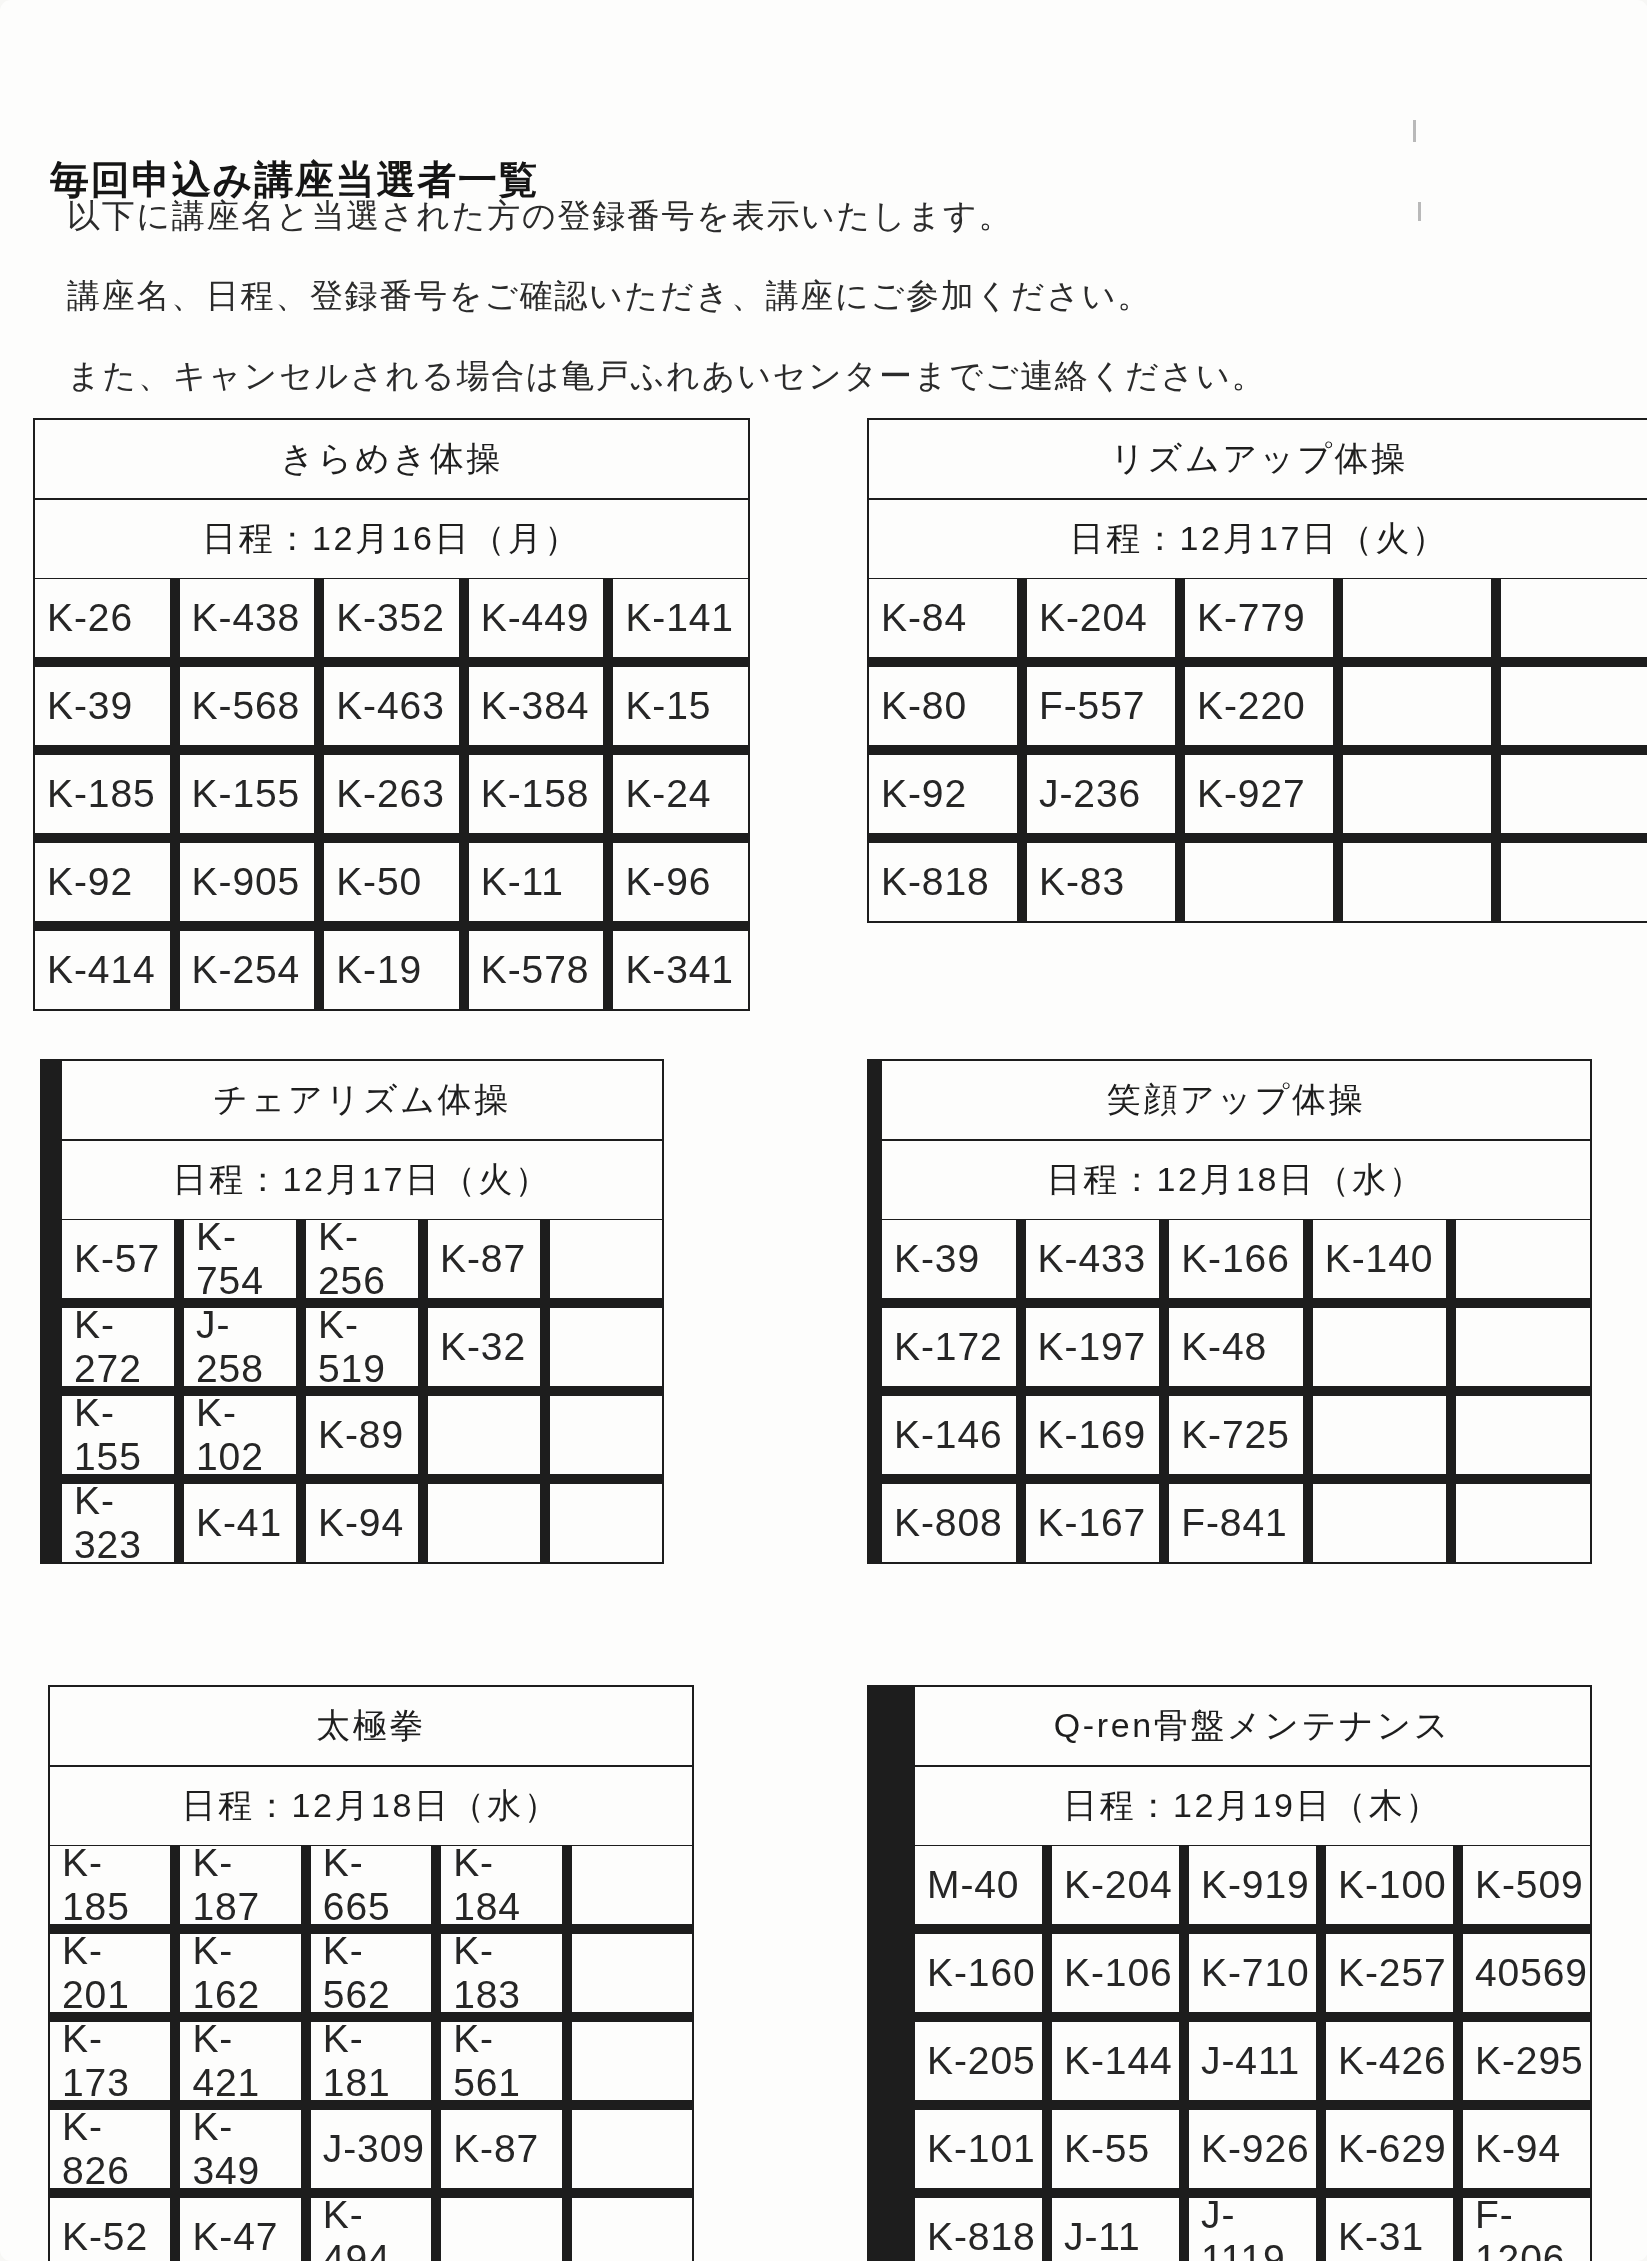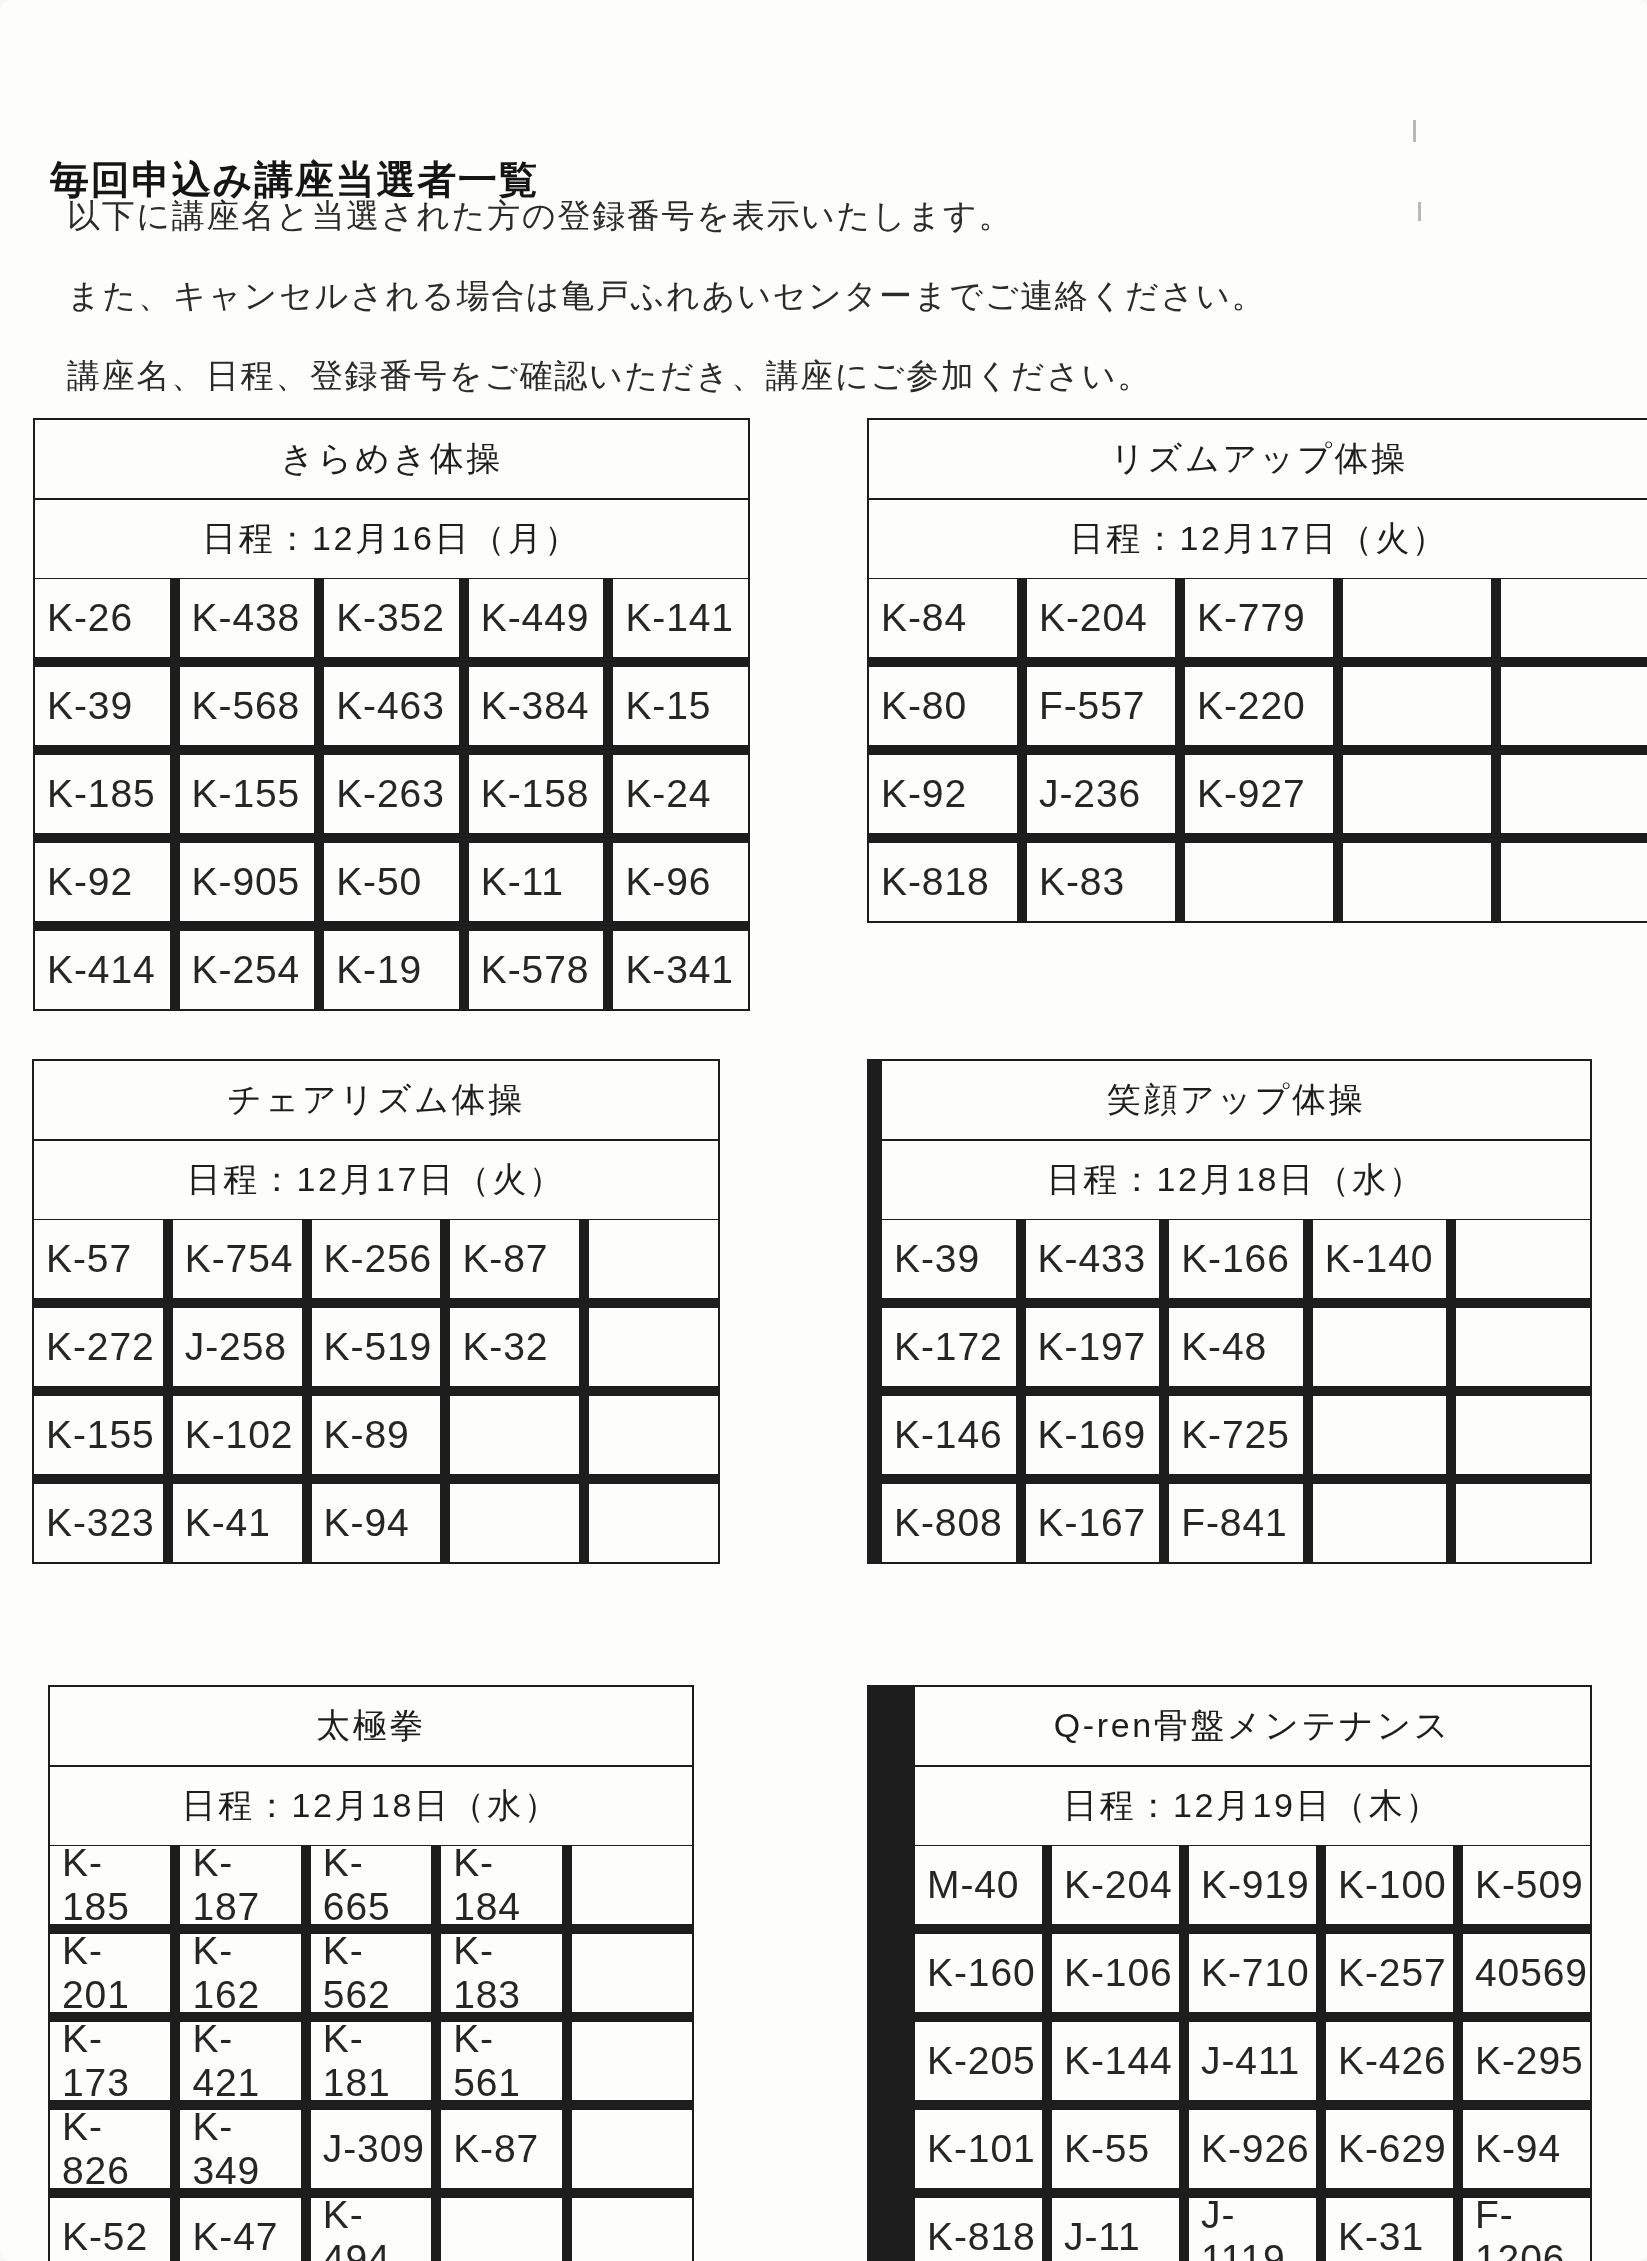--- a/index.html
+++ b/index.html
@@ -52,40 +52,40 @@
     background:#fdfdfc;
     display:flex;align-items:center;
     padding-left:12px;
     font-size:39px;color:#262626;
     letter-spacing:0.9px;
     overflow:hidden;
   }
   
   .pos-t0{left:33px; top:418px; width:717px;}
   .pos-t1{left:867px;top:418px; width:784px;}
-  .pos-t2{left:32px; top:1059px;width:688px;}
+  .pos-t2{left:40px; top:1059px;width:624px;padding-left:20px;}
   .pos-t3{left:867px;top:1059px;width:725px;padding-left:13px;}
   .pos-t4{left:48px; top:1685px;width:646px;}
   .pos-t5{left:867px;top:1685px;width:725px;padding-left:46px;}
   
   .speck{position:absolute;background:#b9b9b9;}
   .speck1{left:1413px;top:120px;width:2.6px;height:22px;}
   .speck2{left:1418px;top:202px;width:2.6px;height:19px;}
 </style>
 </head>
 <body>
 
 <div class="sheet">
 
   <h1 class="doc-title">毎回申込み講座当選者一覧</h1>
 
   <div class="intro">
     <p>以下に講座名と当選された方の登録番号を表示いたします。</p>
+    <p>講座名、日程、登録番号をご確認いただき、講座にご参加ください。</p>
     <p>また、キャンセルされる場合は亀戸ふれあいセンターまでご連絡ください。</p>
-    <p>講座名、日程、登録番号をご確認いただき、講座にご参加ください。</p>
   </div>
 
   <section class="ctable pos-t0">
     <div class="t-head">きらめき体操</div>
     <div class="t-head">日程：12月16日（月）</div>
     <div class="t-grid">
         <div class="cell">K-26</div>
         <div class="cell">K-438</div>
         <div class="cell">K-352</div>
         <div class="cell">K-449</div>

